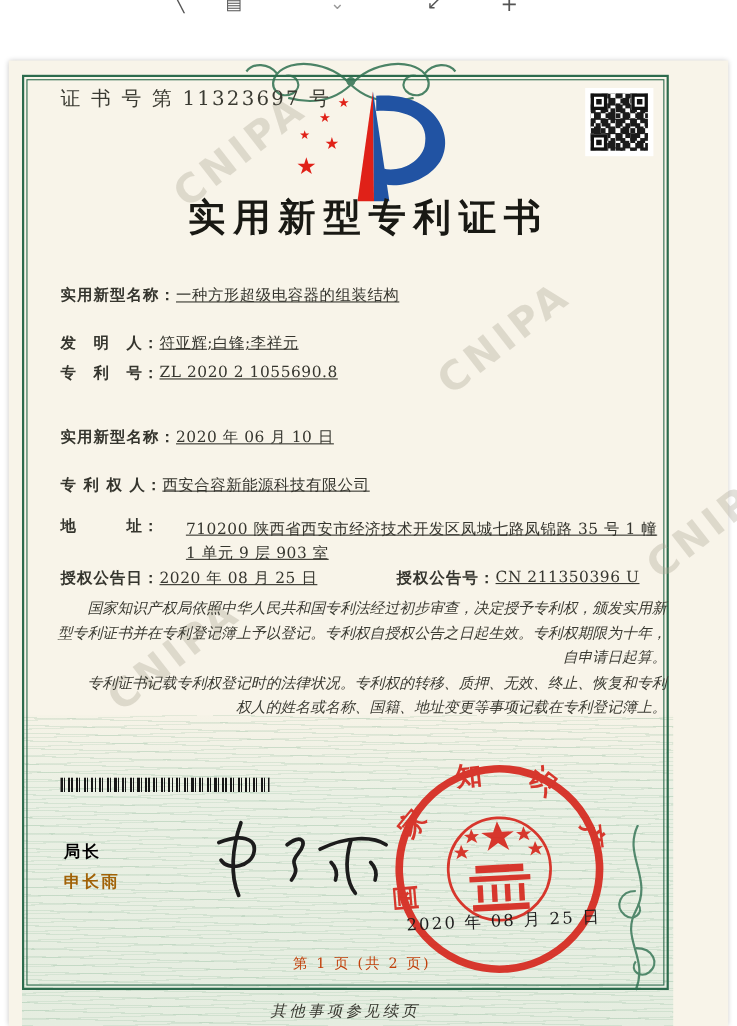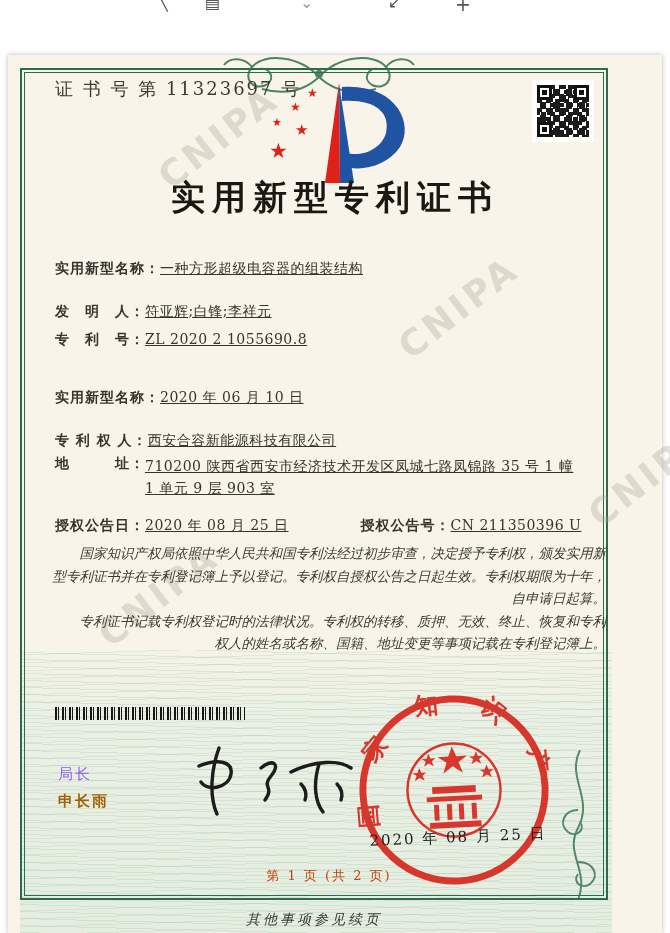--- a/index.html
+++ b/index.html
@@ -68,21 +68,21 @@
     font-size:13.5px; line-height:22.5px; color:#3a3a32; font-style:italic;
   }
   .body-text p { text-indent:2em;text-align:right; }
 
   .barcode {
     position:absolute; left:47px; top:652px; width:190px; height:13px;
     background:
       repeating-linear-gradient(90deg,#161616 0 2px,transparent 2px 3px,#161616 3px 4px,transparent 4px 7px,#161616 7px 9px,transparent 9px 10px,#161616 10px 11px,transparent 11px 14px);
   }
 
-  .signer-title { position:absolute; left:50px; top:710px; font-size:15px; font-weight:normal; color:#8b5cf6; letter-spacing:2px; }
+  .signer-title { position:absolute; left:50px; top:710px; font-size:15px; font-weight:bold; color:#000000; letter-spacing:2px; }
   .signer-name  { position:absolute; left:50px; top:737px; font-size:15px; font-weight:bold; color:#a16207; letter-spacing:2px; }
   .signature { position:absolute; left:175px; top:683px; }
 
   .seal { position:absolute; left:347px; top:636px; transform:rotate(-3deg); }
   .seal-date {
     position:absolute; left:352px; top:773px; width:196px; text-align:center;
     font-size:15px; letter-spacing:2px; color:#1d1d1d; transform:rotate(-2.5deg); z-index:3;
   }
 
   .page-info { position:absolute; left:12px; width:618px; top:812px; text-align:center; font-size:13px; letter-spacing:2px; color:#c2410c; }
@@ -172,21 +172,21 @@
       <span class="val">ZL 2020 2 1055690.8</span>
     </div>
     <div class="row" style="top:334px;">
       <span class="lab">实用新型名称：</span>
       <span class="val">2020 年 06 月 10 日</span>
     </div>
     <div class="row" style="top:377px;">
       <span class="lab">专 利 权 人：</span>
       <span class="val">西安合容新能源科技有限公司</span>
     </div>
-    <div class="row" style="top:400px;">
+    <div class="row" style="top:415px;gap:24px;">
       <span class="lab">地　　　址：</span>
       <span class="val addr-val">710200 陕西省西安市经济技术开发区凤城七路凤锦路 35 号 1 幢 1 单元 9 层 903 室</span>
     </div>
     <div class="row" style="top:462px;">
       <span class="lab">授权公告日：</span>
       <span class="val">2020 年 08 月 25 日</span>
       <span class="pair2">
         <span class="lab">授权公告号：</span>
         <span class="val">CN 211350396 U</span>
       </span>

